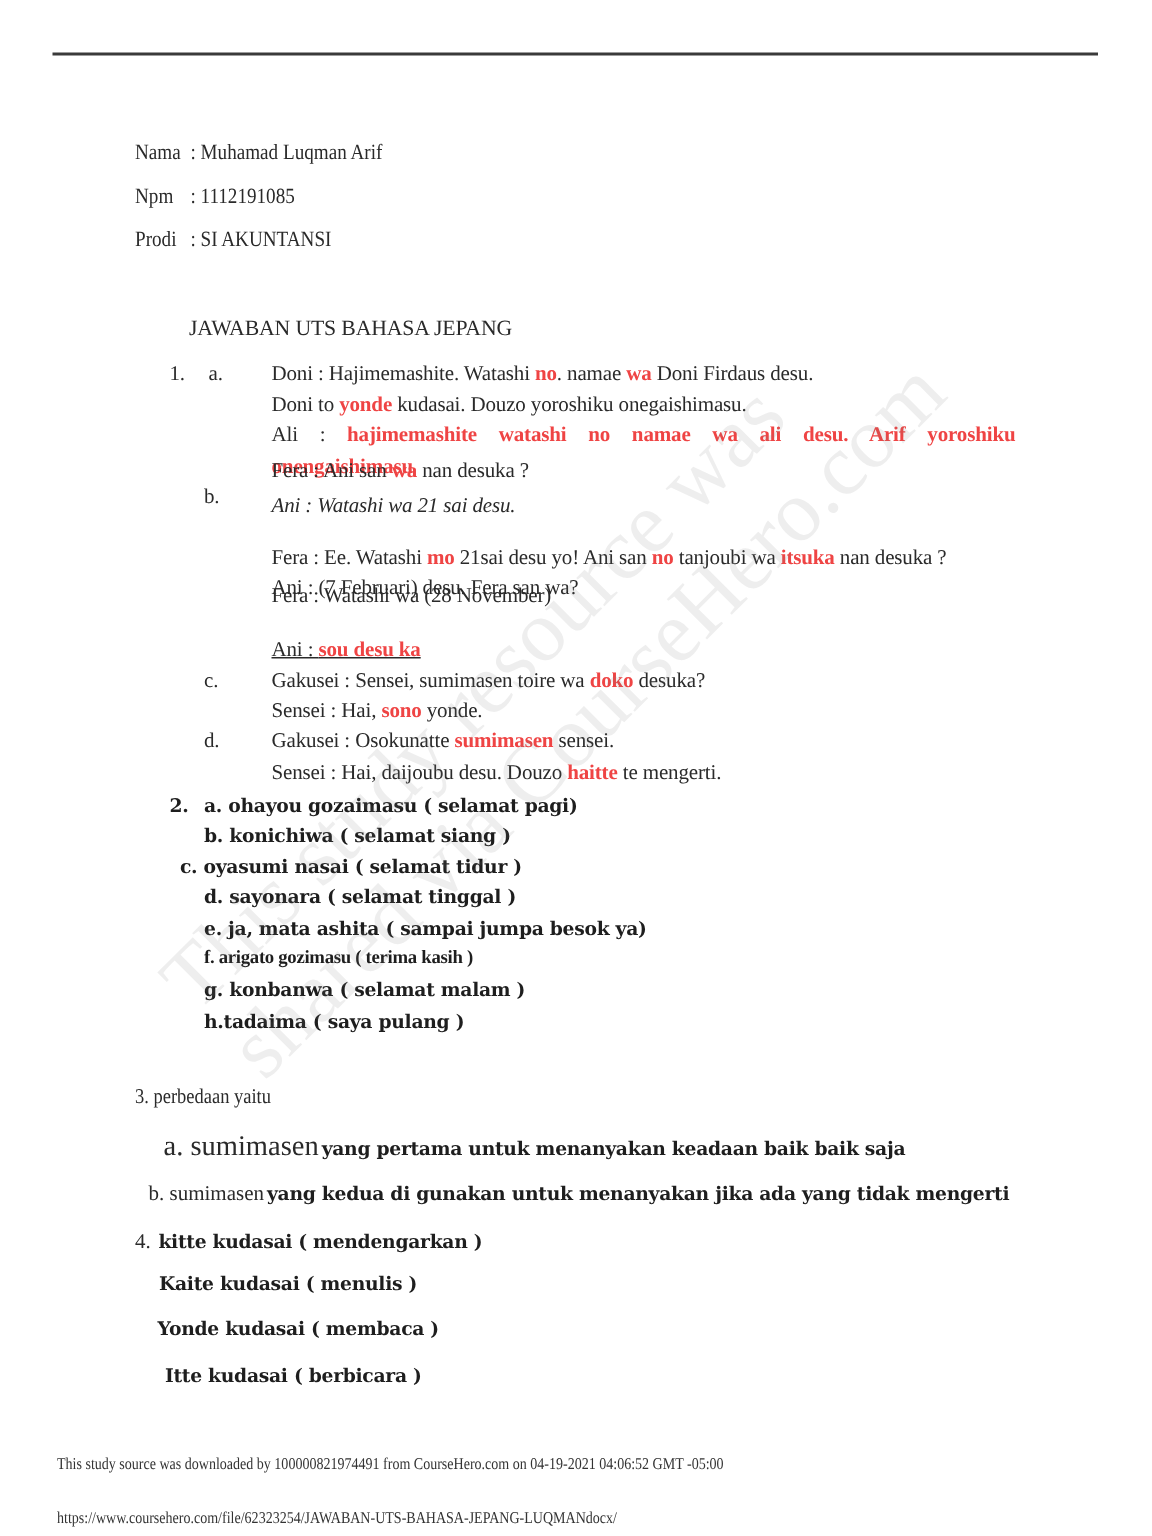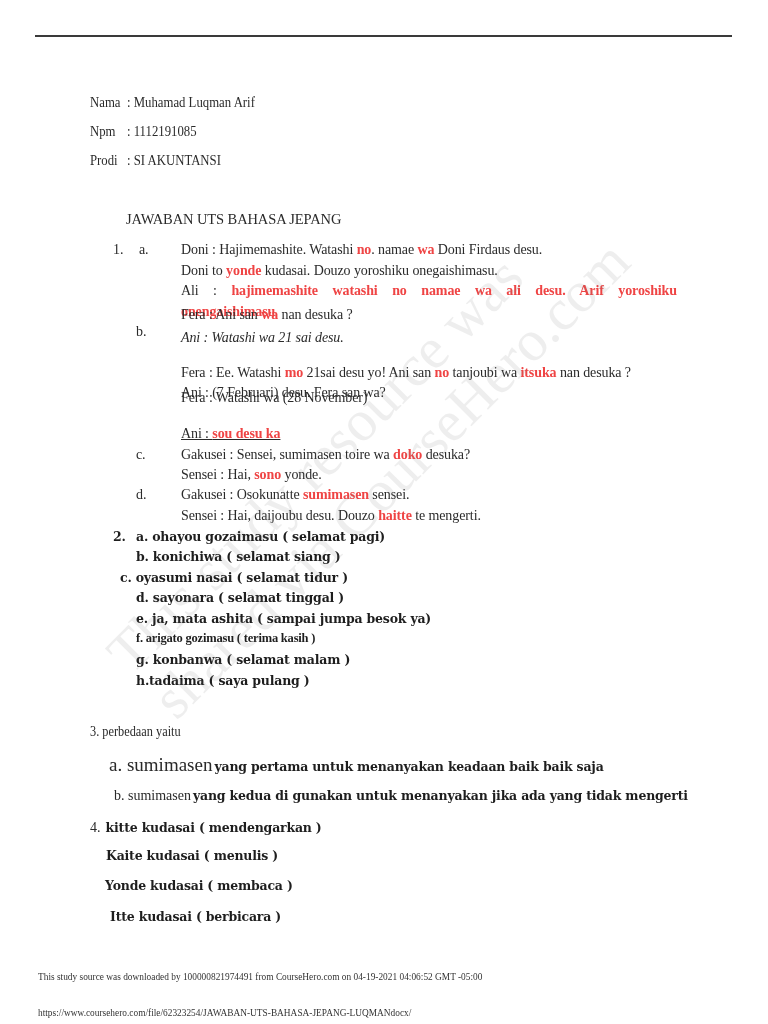--- a/index.html
+++ b/index.html
@@ -151,21 +151,21 @@
 <div class="abs bold-sans" style="left:136px; top:590px;">d. sayonara ( selamat tinggal )</div>
 <div class="abs bold-sans" style="left:136px; top:611px;">e. ja, mata ashita ( sampai jumpa besok ya)</div>
 <div class="abs bold-sans" style="left:136px; top:631px;font-family:Liberation Serif, serif;">f. arigato gozimasu ( terima kasih )</div>
 <div class="abs bold-sans" style="left:136px; top:652px;">g. konbanwa ( selamat malam )</div>
 <div class="abs bold-sans" style="left:136px; top:673px;">h.tadaima ( saya pulang )</div>
 
 <div class="abs condensed" style="left:90px; top:724px; font-size:14px;">3. perbedaan yaitu</div>
 <div class="abs" style="left:109px; top:754px;">
   <span class="condensed" style="display:inline-block; font-size:19px; transform:none; margin-right:2px;">a. sumimasen </span><span class="bold-sans">yang pertama untuk menanyakan keadaan baik baik saja</span>
 </div>
-<div class="abs" style="left:114px; top:785px;">
+<div class="abs" style="left:99px; top:785px;">
   <span class="condensed" style="display:inline-block; font-size:14px; transform:none; margin-right:2px;">b. sumimasen </span><span class="bold-sans">yang kedua di gunakan untuk menanyakan jika ada yang tidak mengerti</span>
 </div>
 
 <div class="abs" style="left:90px; top:817px;">
   <span class="condensed" style="display:inline-block; transform:none; font-size:14px;">4.</span> <span class="bold-sans">kitte kudasai ( mendengarkan )</span>
 </div>
 <div class="abs bold-sans" style="left:106px; top:848px;">Kaite kudasai ( menulis )</div>
 <div class="abs bold-sans" style="left:105px; top:878px;">Yonde kudasai ( membaca )</div>
 <div class="abs bold-sans" style="left:110px; top:909px;">Itte kudasai    ( berbicara )</div>
 

